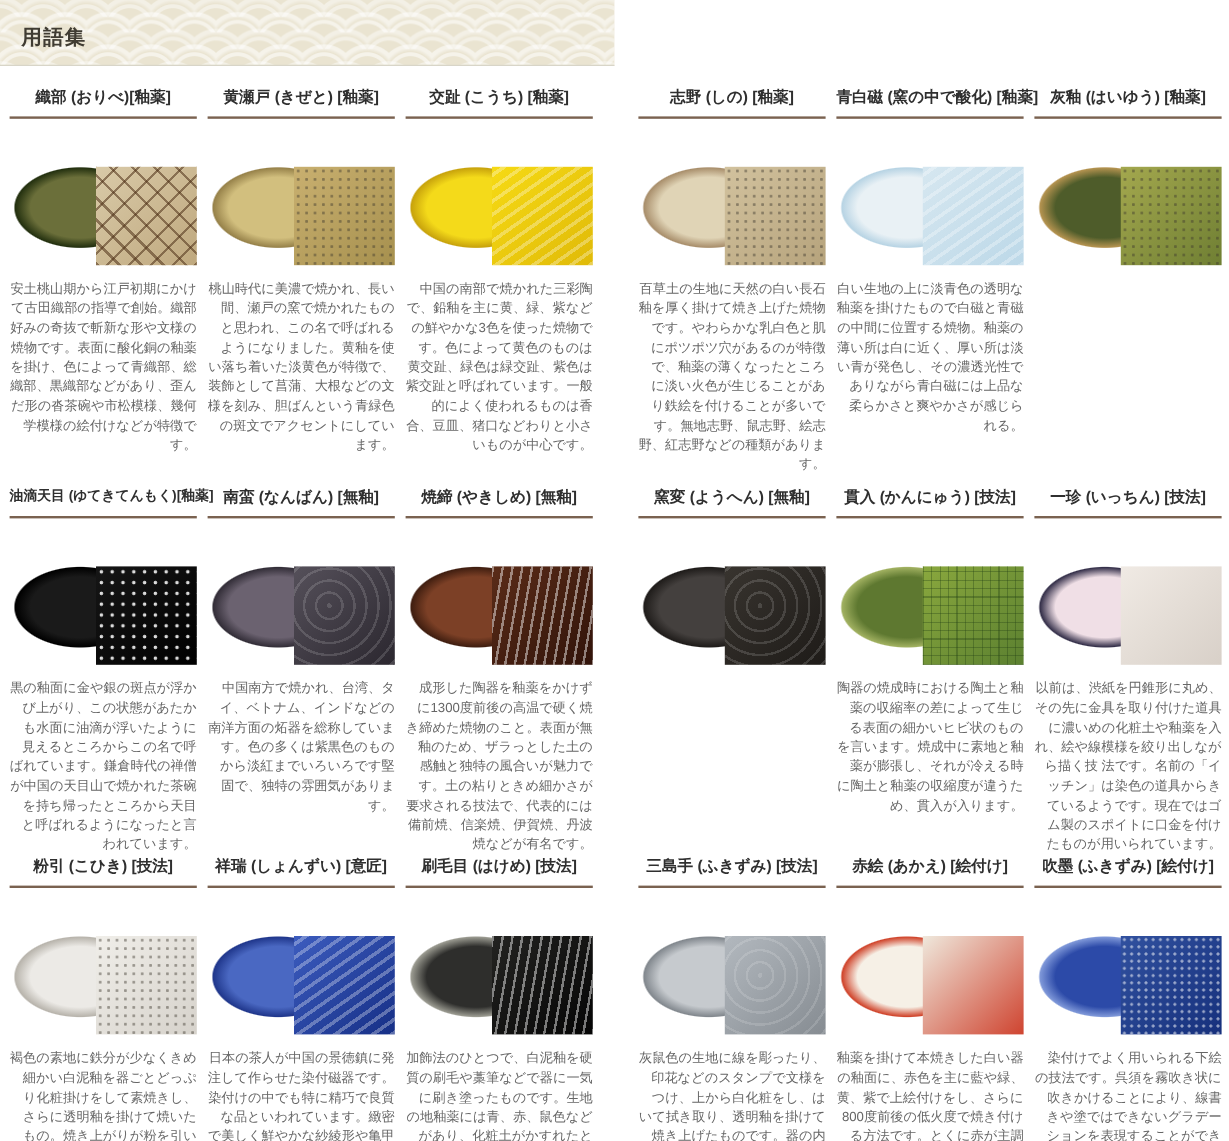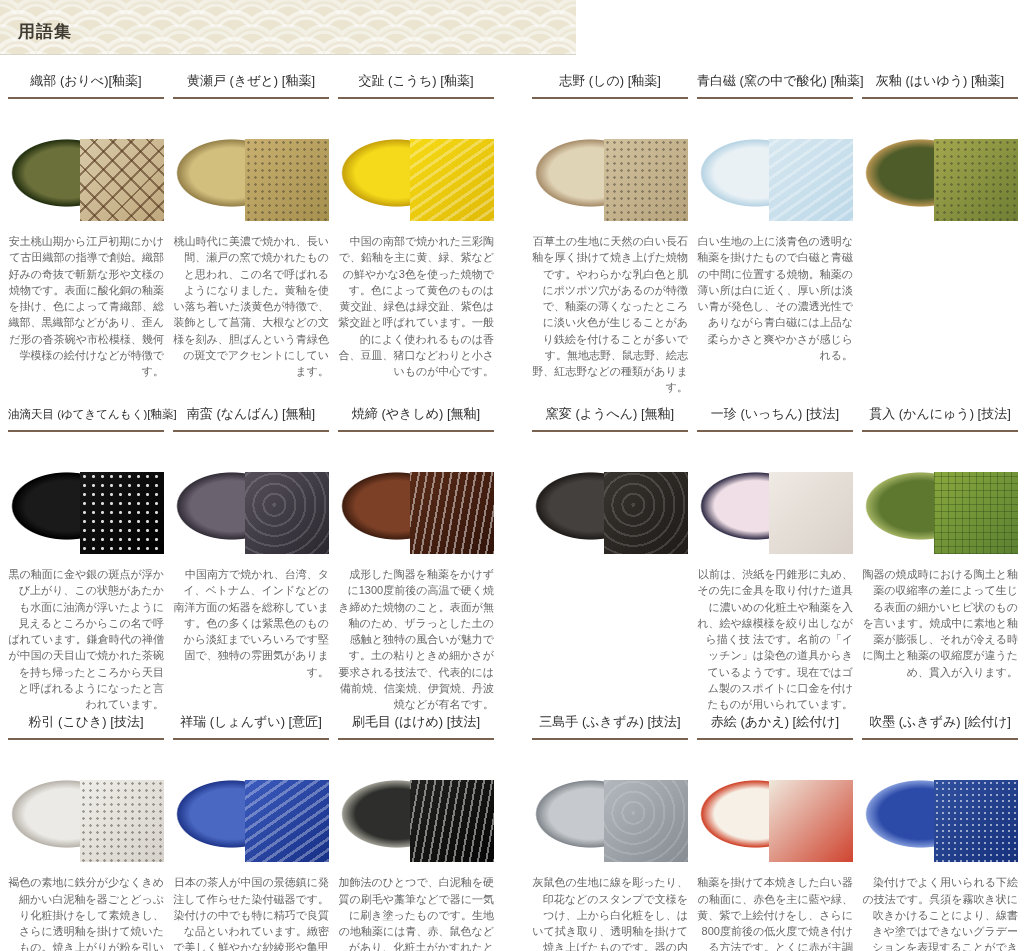--- a/index.html
+++ b/index.html
@@ -2,42 +2,42 @@
 <html lang="ja"><head>
 <meta charset="utf-8">
 <style>
   html,body{margin:0;padding:0;}
   body{
     width:1024px;height:951px;overflow:hidden;background:#ffffff;
     font-family:"Liberation Sans","DejaVu Sans",sans-serif;
   }
   
   .glossary-header{
-    width:576px;height:55px;box-sizing:border-box;
+    width:512px;height:55px;box-sizing:border-box;
     background-color:#eae4d1;
     background-image:
       radial-gradient(circle at 50% 135%, rgba(255,255,255,0) 40%, rgba(255,255,255,.55) 42%, rgba(255,255,255,.55) 48%, rgba(234,228,209,0) 50%, rgba(255,255,255,.55) 58%, rgba(255,255,255,.55) 64%, rgba(234,228,209,0) 66%),
       radial-gradient(circle at 50% 135%, rgba(255,255,255,0) 40%, rgba(255,255,255,.45) 42%, rgba(255,255,255,.45) 48%, rgba(234,228,209,0) 50%, rgba(255,255,255,.45) 58%, rgba(255,255,255,.45) 64%, rgba(234,228,209,0) 66%);
     background-size:36px 27px,36px 27px;
     background-position:0 0,18px 14px;
     border-bottom:1px solid #d8d5c8;
   }
   .glossary-header h1{
     margin:0;padding:20px 0 0 18px;
     font-family:"Liberation Serif","DejaVu Serif",serif;
     font-size:17px;font-weight:bold;color:#403c33;letter-spacing:1px;
   }
   
   .grid{display:flex;gap:38px;padding-left:8px;margin-top:16px;}
   .group{display:grid;grid-template-columns:repeat(3,156px);column-gap:9px;align-content:start;}
   .group .entry:nth-child(-n+3){min-height:333px;}
   .group .entry:nth-child(n+4):nth-child(-n+6){min-height:300px;}
   
   .entry-title{
-    text-align:center;font-weight:normal;font-size:13px;color:#2f2f2f;
+    text-align:center;font-weight:bold;font-size:13px;color:#2f2f2f;
     white-space:nowrap;line-height:20px;
   }
   .entry-title.small{font-size:11.5px;}
   .entry-rule{border-bottom:2px solid #7a6250;margin-top:6px;}
   .entry-images{position:relative;height:106px;margin:16px 0 12px;}
   .img-main{position:absolute;left:0;top:2px;width:125px;height:100px;}
   .img-inset{position:absolute;right:0;top:24px;width:84px;height:82px;}
   .img-inset::after{content:"";position:absolute;inset:0;}
   .entry-body{margin:0;font-size:11px;line-height:1.48;color:#666666;text-align:right;}
   
@@ -174,36 +174,36 @@
   </div>
         <div class="entry">
     <div class="entry-title">窯変 (ようへん) [無釉]</div>
     <div class="entry-rule"></div>
     <div class="entry-images">
       <div class="img-main" style="background: radial-gradient(60% 46% at 47% 56%, rgb(68, 64, 62) 55%, rgb(31, 28, 26) 72%, rgba(0, 0, 0, 0) 74%) rgb(255, 255, 255);"></div>
       <div class="img-inset pat-rings" style="background: linear-gradient(135deg, rgb(56, 52, 47), rgb(30, 27, 24));"></div>
     </div>
   </div>
         <div class="entry">
+    <div class="entry-title">貫入 (かんにゅう) [技法]</div>
+    <div class="entry-rule"></div>
+    <div class="entry-images">
+      <div class="img-main" style="background: radial-gradient(60% 46% at 47% 56%, rgb(94, 120, 48) 55%, rgb(160, 176, 96) 72%, rgba(0, 0, 0, 0) 74%) rgb(255, 255, 255);"></div>
+      <div class="img-inset pat-crackle" style="background: linear-gradient(135deg, rgb(138, 168, 62), rgb(91, 128, 48));"></div>
+    </div>
+    <p class="entry-body">陶器の焼成時における陶土と釉薬の収縮率の差によって生じる表面の細かいヒビ状のものを言います。焼成中に素地と釉薬が膨張し、それが冷える時に陶土と釉薬の収縮度が違うため、貫入が入ります。</p>
+  </div>
+        <div class="entry">
     <div class="entry-title">一珍 (いっちん) [技法]</div>
     <div class="entry-rule"></div>
     <div class="entry-images">
       <div class="img-main" style="background: radial-gradient(60% 46% at 47% 56%, rgb(240, 223, 230) 55%, rgb(53, 48, 74) 72%, rgba(0, 0, 0, 0) 74%) rgb(255, 255, 255);"></div>
       <div class="img-inset" style="background: linear-gradient(135deg, rgb(240, 234, 228), rgb(216, 208, 200));"></div>
     </div>
     <p class="entry-body">以前は、渋紙を円錐形に丸め、その先に金具を取り付けた道具に濃いめの化粧土や釉薬を入れ、絵や線模様を絞り出しながら描く技 法です。名前の「イッチン」は染色の道具からきているようです。現在ではゴム製のスポイトに口金を付けたものが用いられています。</p>
-  </div>
-        <div class="entry">
-    <div class="entry-title">貫入 (かんにゅう) [技法]</div>
-    <div class="entry-rule"></div>
-    <div class="entry-images">
-      <div class="img-main" style="background: radial-gradient(60% 46% at 47% 56%, rgb(94, 120, 48) 55%, rgb(160, 176, 96) 72%, rgba(0, 0, 0, 0) 74%) rgb(255, 255, 255);"></div>
-      <div class="img-inset pat-crackle" style="background: linear-gradient(135deg, rgb(138, 168, 62), rgb(91, 128, 48));"></div>
-    </div>
-    <p class="entry-body">陶器の焼成時における陶土と釉薬の収縮率の差によって生じる表面の細かいヒビ状のものを言います。焼成中に素地と釉薬が膨張し、それが冷える時に陶土と釉薬の収縮度が違うため、貫入が入ります。</p>
   </div>
         <div class="entry">
     <div class="entry-title">三島手 (ふきずみ) [技法]</div>
     <div class="entry-rule"></div>
     <div class="entry-images">
       <div class="img-main" style="background: radial-gradient(60% 46% at 47% 56%, rgb(198, 202, 206) 55%, rgb(130, 136, 142) 72%, rgba(0, 0, 0, 0) 74%) rgb(255, 255, 255);"></div>
       <div class="img-inset pat-rings" style="background: linear-gradient(135deg, rgb(178, 184, 190), rgb(134, 140, 146));"></div>
     </div>
     <p class="entry-body">灰鼠色の生地に線を彫ったり、印花などのスタンプで文様をつけ、上から白化粧をし、はいて拭き取り、透明釉を掛けて焼き上げたものです。器の内外に施された点線模様が、静岡県の三島大社で作られる暦と似ていることから、この名がついたと言われています</p>
   </div>

